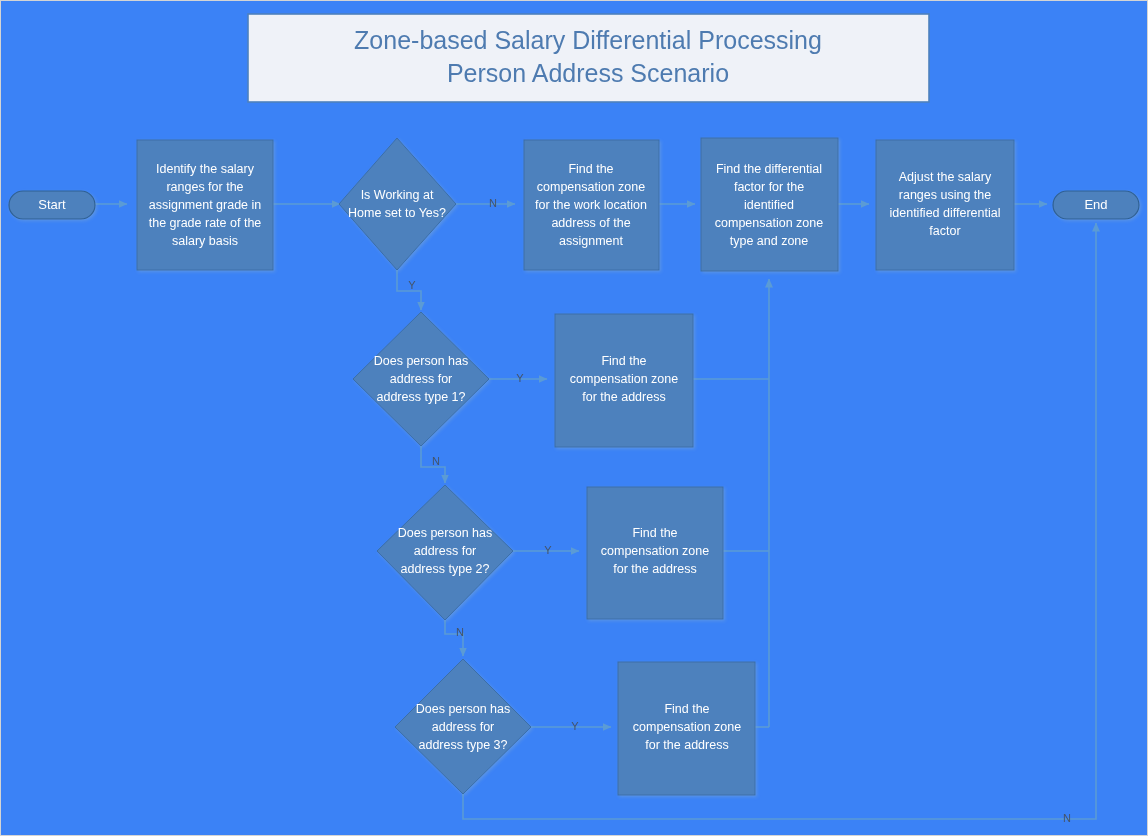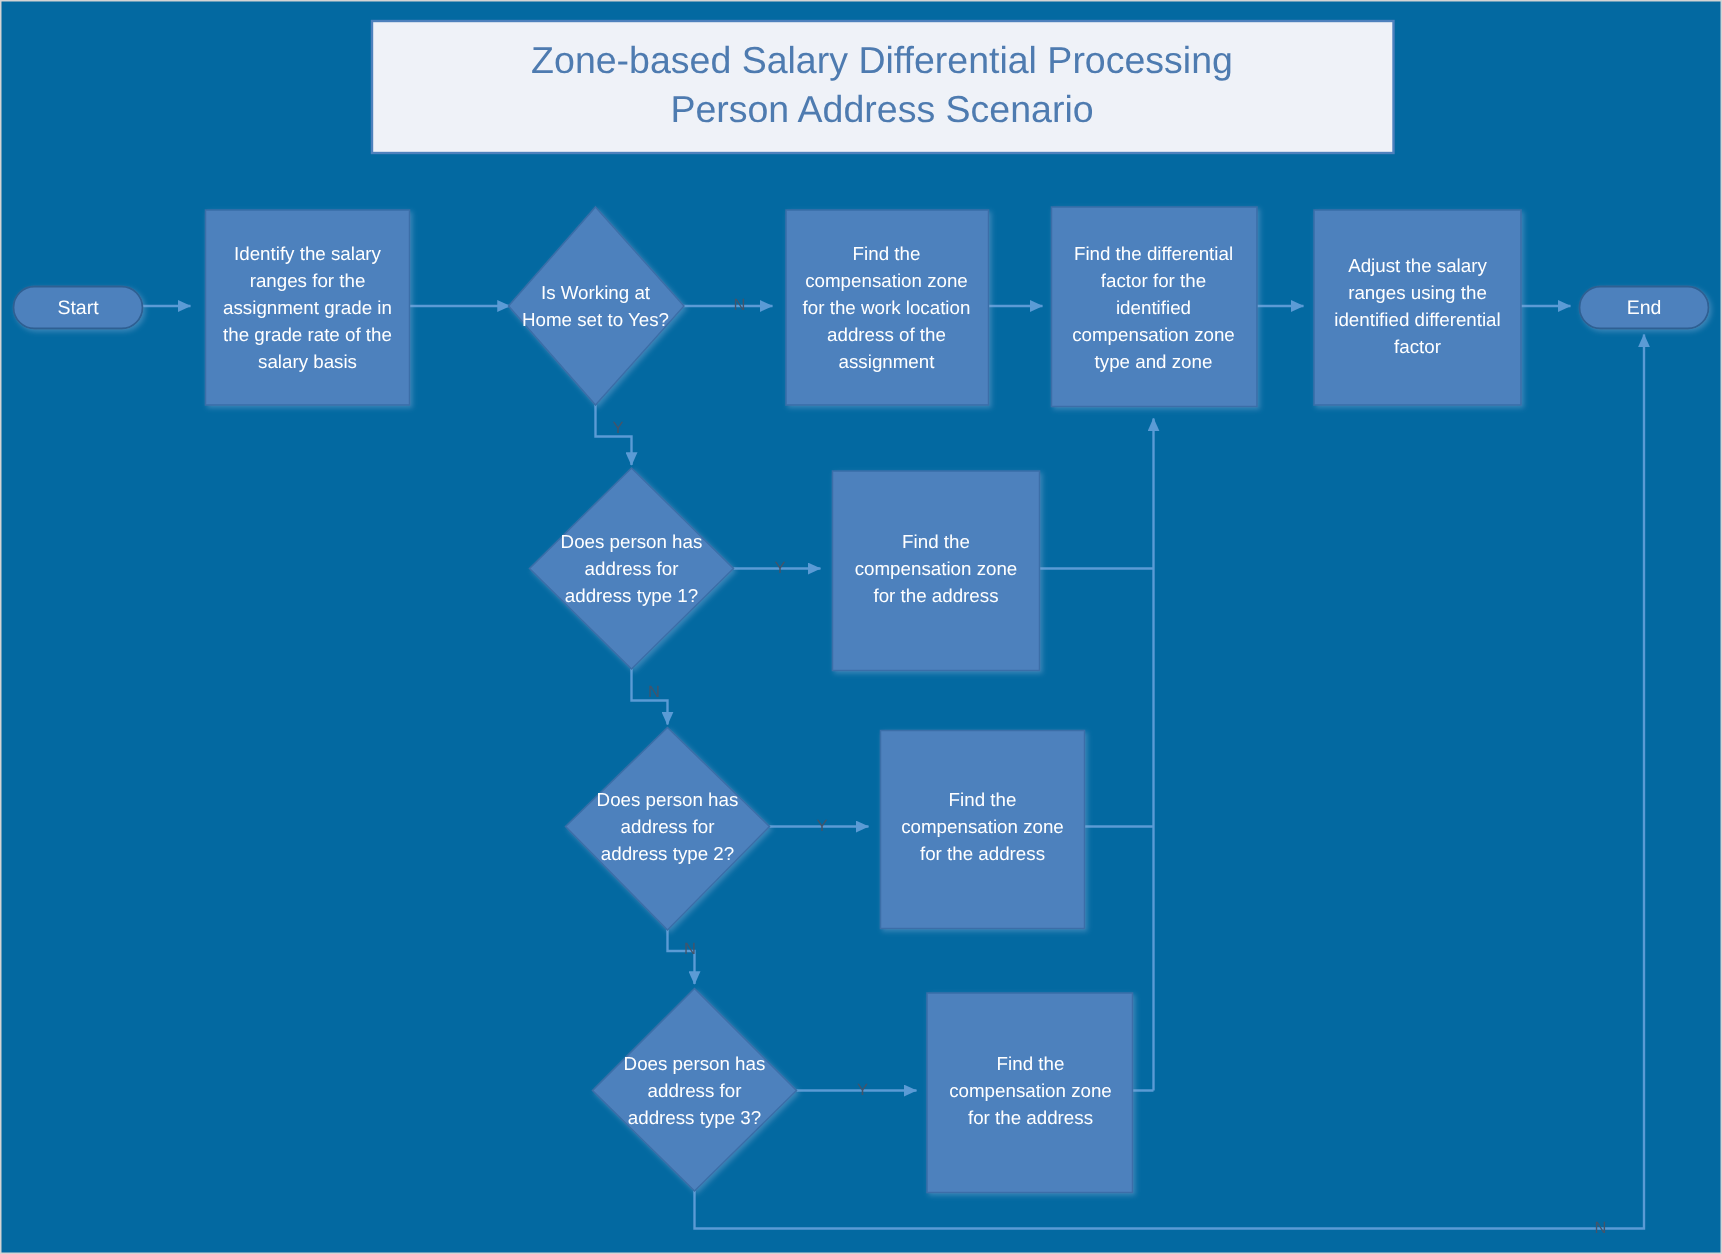--- a/index.html
+++ b/index.html
@@ -7,21 +7,21 @@
     padding: 0;
     background: #ffffff;
   }
   body {
     font-family: "Liberation Sans", sans-serif;
   }
   #canvas {
     position: relative;
     width: 1148px;
     height: 836px;
-    background: #0369a1;
+    background: #3b82f6;
     box-sizing: border-box;
     border: 1px solid #d4d4d4;
     overflow: hidden;
   }
   svg.flow {
     position: absolute;
     left: 0;
     top: 0;
     width: 1148px;
     height: 836px;

